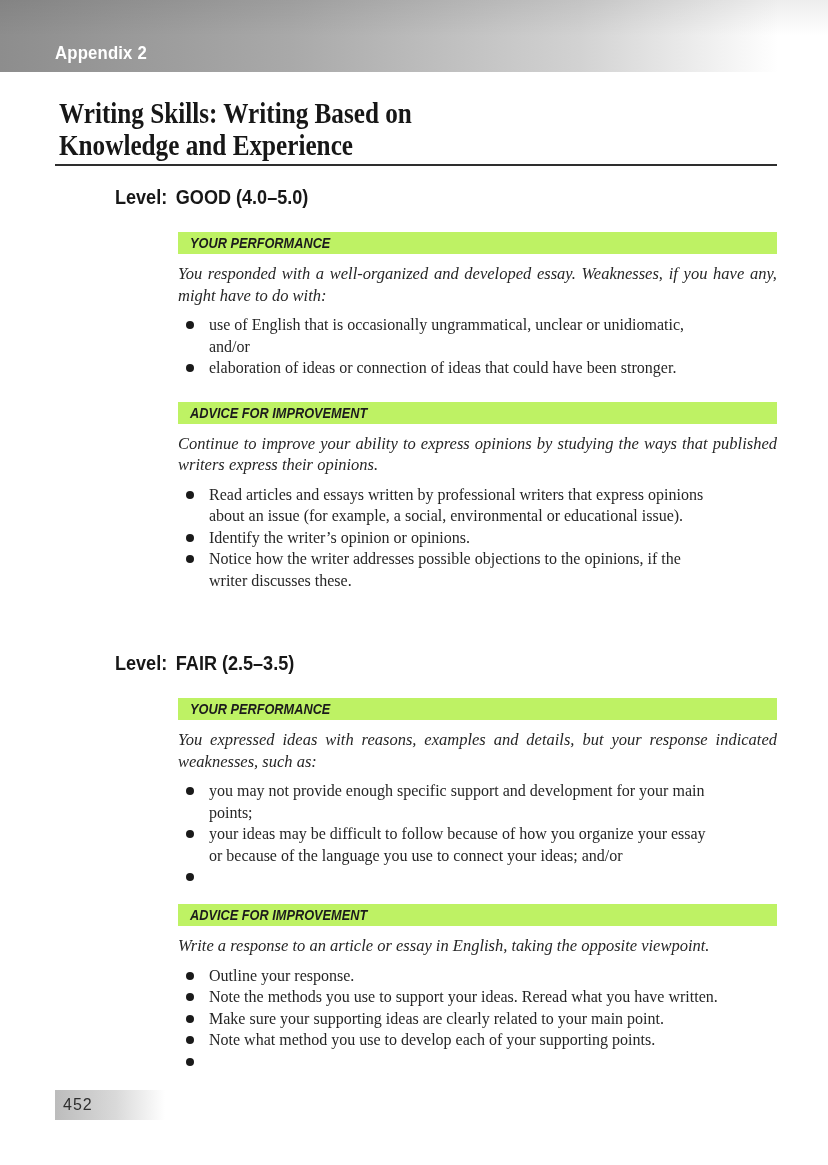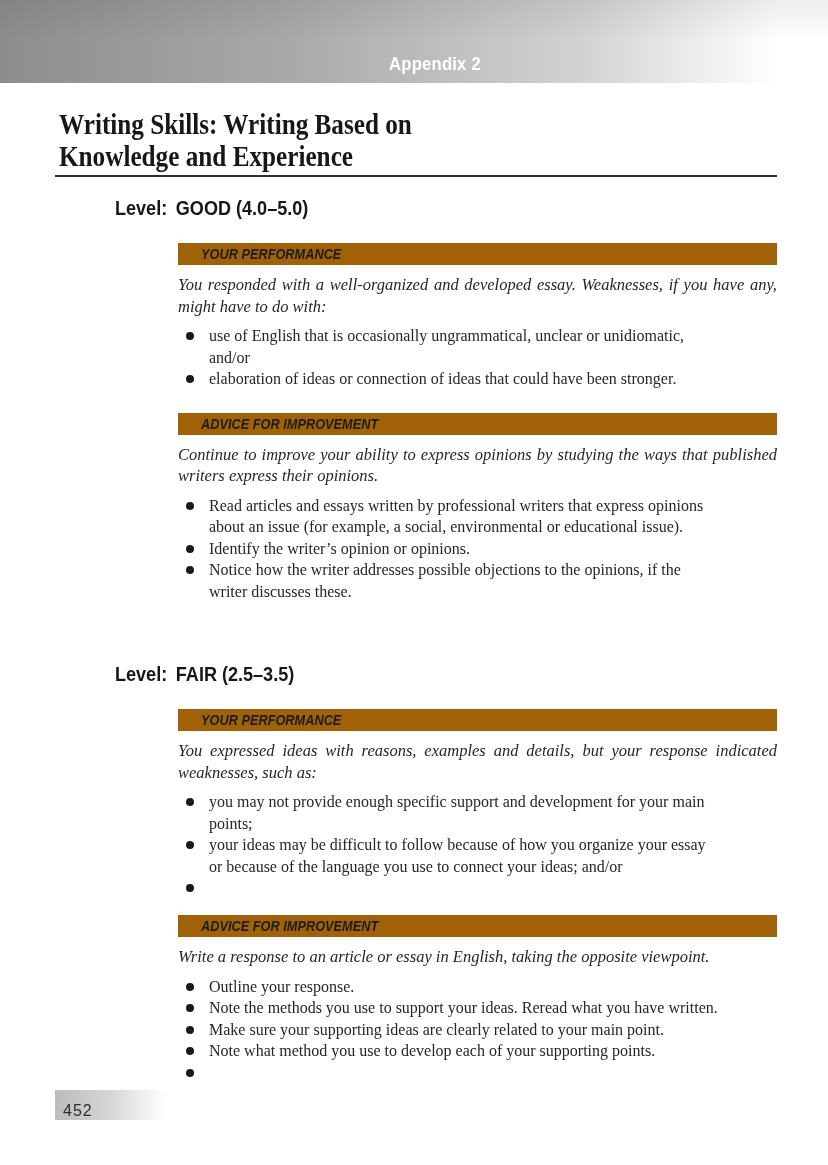--- a/index.html
+++ b/index.html
@@ -9,28 +9,27 @@
     width: 828px;
     height: 1165px;
     background: #ffffff;
     font-family: "Liberation Serif", serif;
     color: #262626;
     overflow: hidden;
   }
 
   
   .banner {
-    height: 83px;
+    height: 72px;
     width: 100%;
     background:
       linear-gradient(180deg, rgba(0,0,0,0.07), rgba(0,0,0,0) 50%),
       linear-gradient(90deg, #8d8d8d 0%, #a9a9a9 35%, #d2d2d2 70%, #ffffff 94%);
     display: flex;
     align-items: flex-end;
-    justify-content: center;
   }
   .banner-label {
     font-family: "Liberation Sans", sans-serif;
     font-weight: bold;
     font-size: 19px;
     color: #ffffff;
     margin: 0 0 8px 55px;
     transform: scaleX(0.88);
     transform-origin: left center;
     letter-spacing: 0.2px;
@@ -66,24 +65,24 @@
     transform-origin: left center;
     white-space: nowrap;
   }
   .level-heading .lv-label { margin-right: 10px; }
 
   .section-body { margin-left: 178px; width: 599px; }
 
   .section-bar {
     margin-top: 23px;
     height: 22px;
-    background: #a16207;
+    background: #bef264;
     display: flex;
     align-items: center;
-    padding-left: 23px;
+    padding-left: 12px;
   }
   .section-bar .bar-text {
     font-family: "Liberation Sans", sans-serif;
     font-weight: bold;
     font-style: italic;
     font-size: 14.5px;
     color: #1c1c1c;
     transform: scaleX(0.88);
     transform-origin: left center;
     white-space: nowrap;
@@ -117,21 +116,21 @@
 
   
   .page-number-bar {
     position: absolute;
     left: 55px;
     top: 1090px;
     width: 110px;
     height: 30px;
     background: linear-gradient(90deg, #bcbcbc 0%, #d9d9d9 55%, #ffffff 100%);
     display: flex;
-    align-items: flex-end;
+    align-items: center;
   }
   .page-number-bar .pn-text {
     font-family: "Liberation Sans", sans-serif;
     font-size: 16px;
     color: #2e2e2e;
     margin-left: 8px;
     letter-spacing: 1px;
   }
 </style>
 </head>

